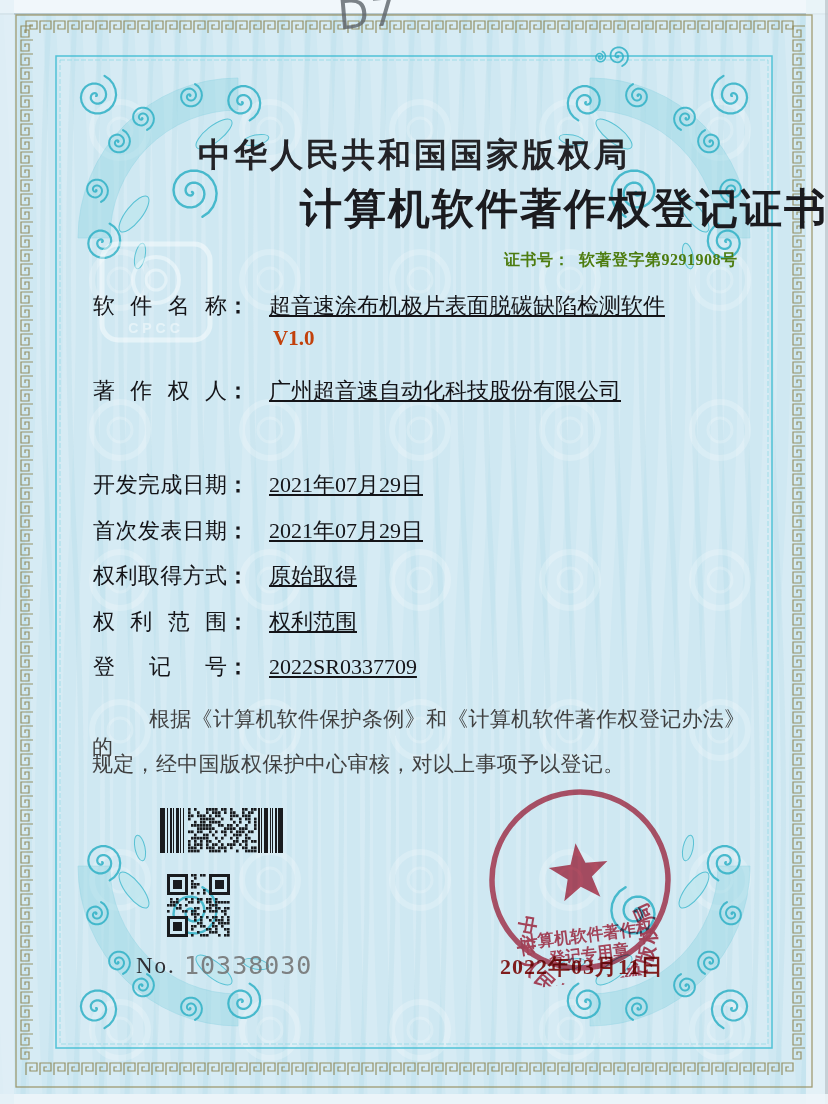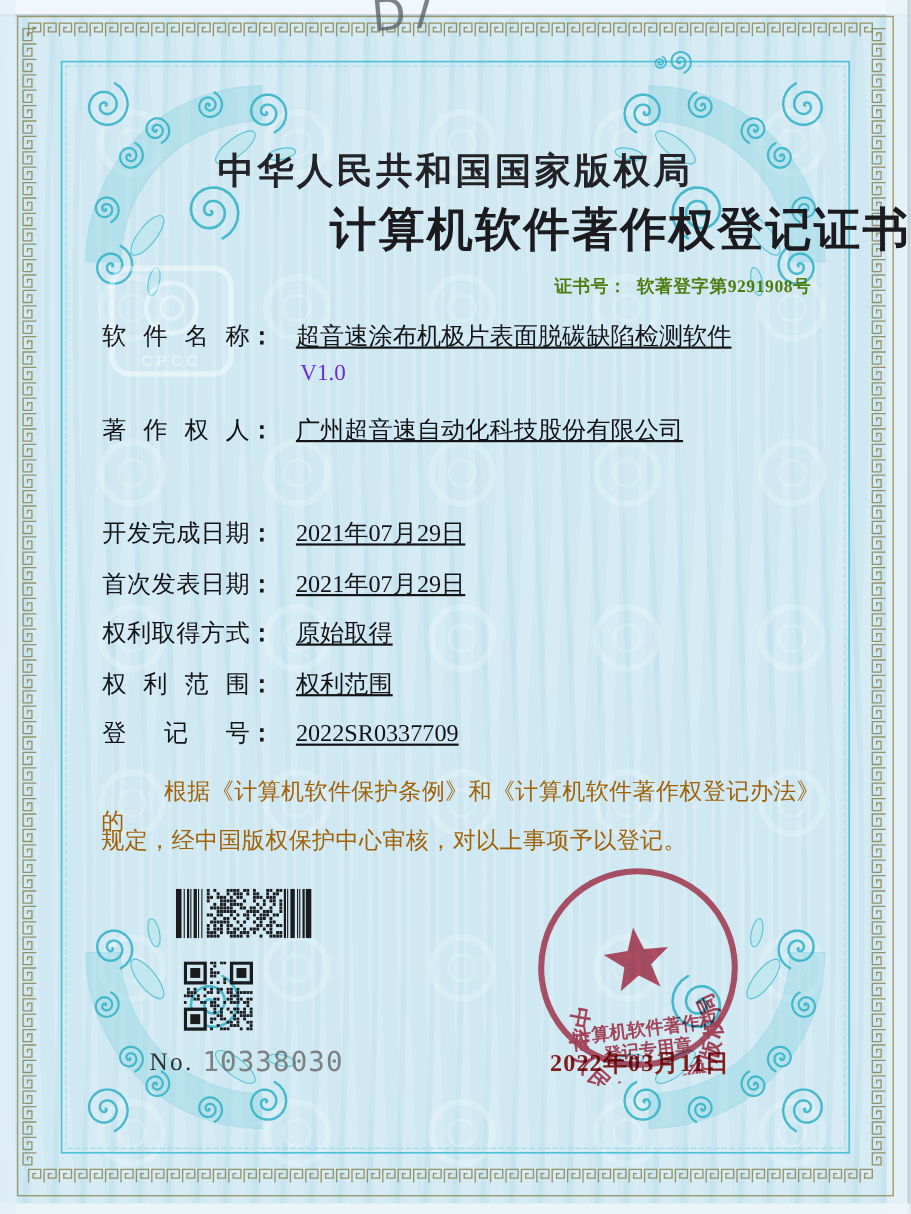--- a/index.html
+++ b/index.html
@@ -11,22 +11,22 @@
              font-size:33px;font-weight:700;letter-spacing:3px;color:#232327;white-space:nowrap;}
   .cert-title{position:absolute;top:181px;left:0;width:100%;text-align:right;
               font-size:42px;font-weight:700;letter-spacing:2px;color:#1b1b1f;white-space:nowrap;}
   .certno{position:absolute;left:504px;top:250px;font-size:16px;font-weight:600;
           letter-spacing:.5px;color:#4d7c0f;white-space:nowrap;}
   .certno .v{margin-left:9px;}
   .row{position:absolute;left:93px;font-size:22px;white-space:nowrap;color:#141418;}
   .lbl{display:inline-block;width:134px;text-align:justify;text-align-last:justify;font-weight:400;}
   .colon{font-weight:700;}
   .val{margin-left:20px;text-decoration:underline;}
-  .v2{position:absolute;left:273px;top:326px;font-size:21px;color:#6d28d9;}
-  .stmt{position:absolute;left:92px;width:662px;font-size:21px;letter-spacing:.3px;color:#a16207;}
+  .v2{position:absolute;left:273px;top:326px;font-size:21px;color:#c2410c;font-weight:bold;}
+  .stmt{position:absolute;left:92px;width:662px;font-size:21px;letter-spacing:.3px;color:#404040;}
   #stmt1{top:705px;text-indent:57px;}
   #stmt2{top:750px;}
   .serial-label{position:absolute;left:136px;top:953px;font-size:23px;letter-spacing:2px;color:#2e2e33;}
   .serial-num{position:absolute;left:184px;top:951px;font-size:25px;
               font-family:"DejaVu Sans Mono",monospace;color:#737373;letter-spacing:1px;opacity:.88;}
   .issue-date{position:absolute;left:500px;top:952px;font-size:22px;font-weight:700;
               letter-spacing:1px;color:#7f1d1d;}
   .handwriting{position:absolute;left:338px;top:-10px;font-size:40px;
                font-family:"DejaVu Sans",sans-serif;color:#5d646b;opacity:.8;
                transform:rotate(-5deg);letter-spacing:2px;}

